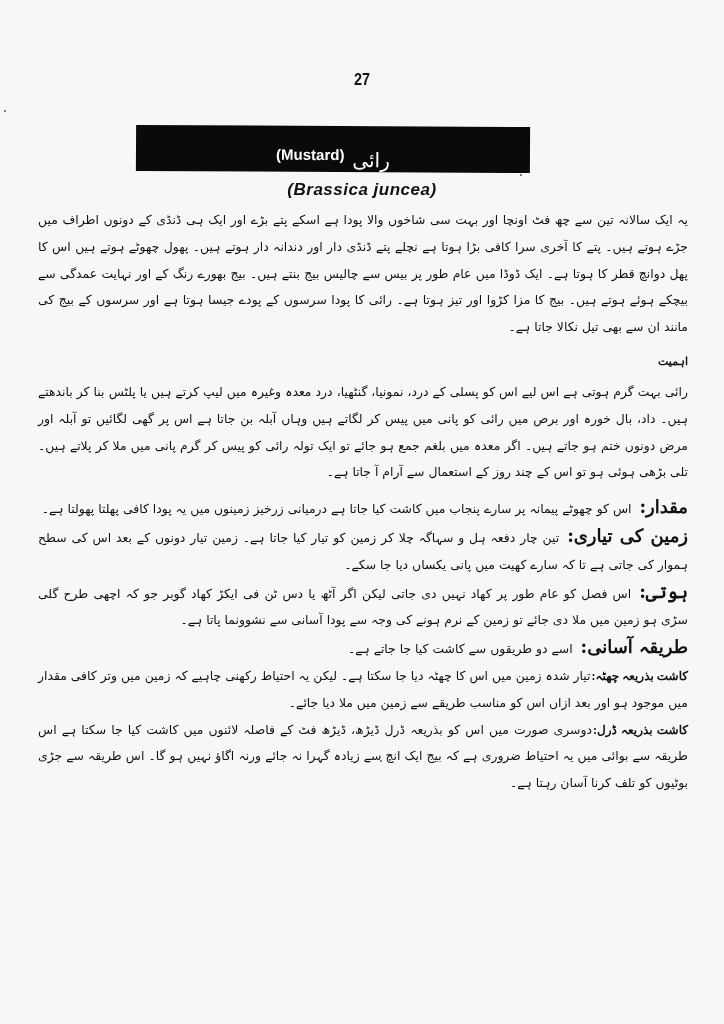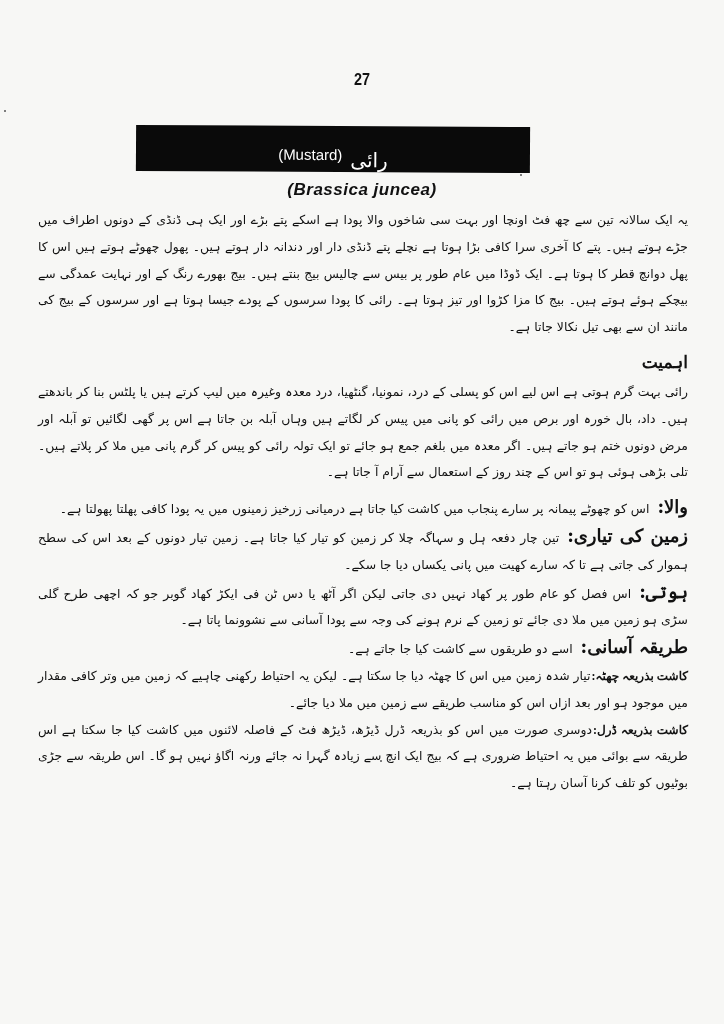--- a/index.html
+++ b/index.html
@@ -17,35 +17,35 @@
     transform: scaleX(0.85);
   }
   .title-banner {
     position: absolute; left: 136px; top: 126px; width: 394px; height: 46px;
     background: #0a0a0a;
     display: flex; align-items: center; justify-content: center;
     direction: rtl; color: #fff;
     transform: rotate(0.3deg);
   }
   .title-urdu { font-family: "DejaVu Sans", sans-serif; font-size: 20px; margin-left: 8px; padding-top: 6px; margin-top: 16px; }
-  .title-en { font-family: "Liberation Sans", sans-serif; font-size: 15px; padding-top: 10px; direction: ltr; }
+  .title-en { font-family: "Liberation Sans", sans-serif; font-size: 15px; padding-top: 10px; direction: ltr; font-weight: bold; }
   .scientific {
     position: absolute; top: 180px; left: 0; width: 724px; text-align: center;
     font-family: "Liberation Sans", sans-serif; font-weight: bold; font-style: italic;
     font-size: 17px; letter-spacing: 0.5px;
   }
   .body {
     position: absolute; left: 38px; right: 36px; top: 207px;
     direction: rtl; text-align: justify;
     font-family: "DejaVu Sans", sans-serif;
     font-size: 12.4px; line-height: 26.8px;
   }
   .para { margin: 0; }
   .section-heading {
-    font-family: "DejaVu Serif", serif; font-weight: bold; font-size: 17px;
+    font-family: "DejaVu Serif", serif; font-weight: bold; font-size: 11px;
     margin: 6px 0 2px 0; line-height: 30px;
   }
   .label { font-family: "DejaVu Serif", serif; font-weight: bold; font-size: 18px; margin-left: 8px; }
   .sublabel { font-family: Liberation Serif, serif; font-weight: bold; font-size: 12px; margin-left: 1px; }
   .gap { height: 8px; }
   .speck { position: absolute; width: 2px; height: 2px; background: #555; border-radius: 50%; }
 </style>
 </head>
 <body>
 
@@ -59,21 +59,21 @@
 <div class="scientific">(Brassica juncea)</div>
 
 <div class="body">
   <p class="para">یہ ایک سالانہ تین سے چھ فٹ اونچا اور بہت سی شاخوں والا پودا ہے اسکے پتے بڑے اور ایک ہی ڈنڈی کے دونوں اطراف میں جڑے ہوتے ہیں۔ پتے کا آخری سرا کافی بڑا ہوتا ہے نچلے پتے ڈنڈی دار اور دندانہ دار ہوتے ہیں۔ پھول چھوٹے ہوتے ہیں اس کا پھل دوانچ قطر کا ہوتا ہے۔ ایک ڈوڈا میں عام طور پر بیس سے چالیس بیج بنتے ہیں۔ بیج بھورے رنگ کے اور نہایت عمدگی سے بیچکے ہوئے ہوتے ہیں۔ بیج کا مزا کڑوا اور تیز ہوتا ہے۔ رائی کا پودا سرسوں کے پودے جیسا ہوتا ہے اور سرسوں کے بیج کی مانند ان سے بھی تیل نکالا جاتا ہے۔</p>
 
   <div class="section-heading">اہمیت</div>
   <p class="para">رائی بہت گرم ہوتی ہے اس لیے اس کو پسلی کے درد، نمونیا، گنٹھیا، درد معدہ وغیرہ میں لیپ کرتے ہیں یا پلٹس بنا کر باندھتے ہیں۔ داد، بال خورہ اور برص میں رائی کو پانی میں پیس کر لگاتے ہیں وہاں آبلہ بن جاتا ہے اس پر گھی لگائیں تو آبلہ اور مرض دونوں ختم ہو جاتے ہیں۔ اگر معدہ میں بلغم جمع ہو جائے تو ایک تولہ رائی کو پیس کر گرم پانی میں ملا کر پلاتے ہیں۔ تلی بڑھی ہوئی ہو تو اس کے چند روز کے استعمال سے آرام آ جاتا ہے۔</p>
 
   <div class="gap"></div>
   <p class="para">
-    <span class="label">والا:</span><span>اس کو چھوٹے پیمانہ پر سارے پنجاب میں کاشت کیا جاتا ہے درمیانی زرخیز زمینوں میں یہ پودا کافی پھلتا پھولتا ہے۔</span>
+    <span class="label">مقدار:</span><span>اس کو چھوٹے پیمانہ پر سارے پنجاب میں کاشت کیا جاتا ہے درمیانی زرخیز زمینوں میں یہ پودا کافی پھلتا پھولتا ہے۔</span>
   </p>
 
   <p class="para">
     <span class="label">زمین کی تیاری:</span><span>تین چار دفعہ ہل و سہاگہ چلا کر زمین کو تیار کیا جاتا ہے۔ زمین تیار دونوں کے بعد اس کی سطح ہموار کی جاتی ہے تا کہ سارے کھیت میں پانی یکساں دیا جا سکے۔</span>
   </p>
 
   <p class="para">
     <span class="label">ہوتی:</span><span>اس فصل کو عام طور پر کھاد نہیں دی جاتی لیکن اگر آٹھ یا دس ٹن فی ایکڑ کھاد گوبر جو کہ اچھی طرح گلی سڑی ہو زمین میں ملا دی جائے تو زمین کے نرم ہونے کی وجہ سے پودا آسانی سے نشوونما پاتا ہے۔</span>
   </p>
 

